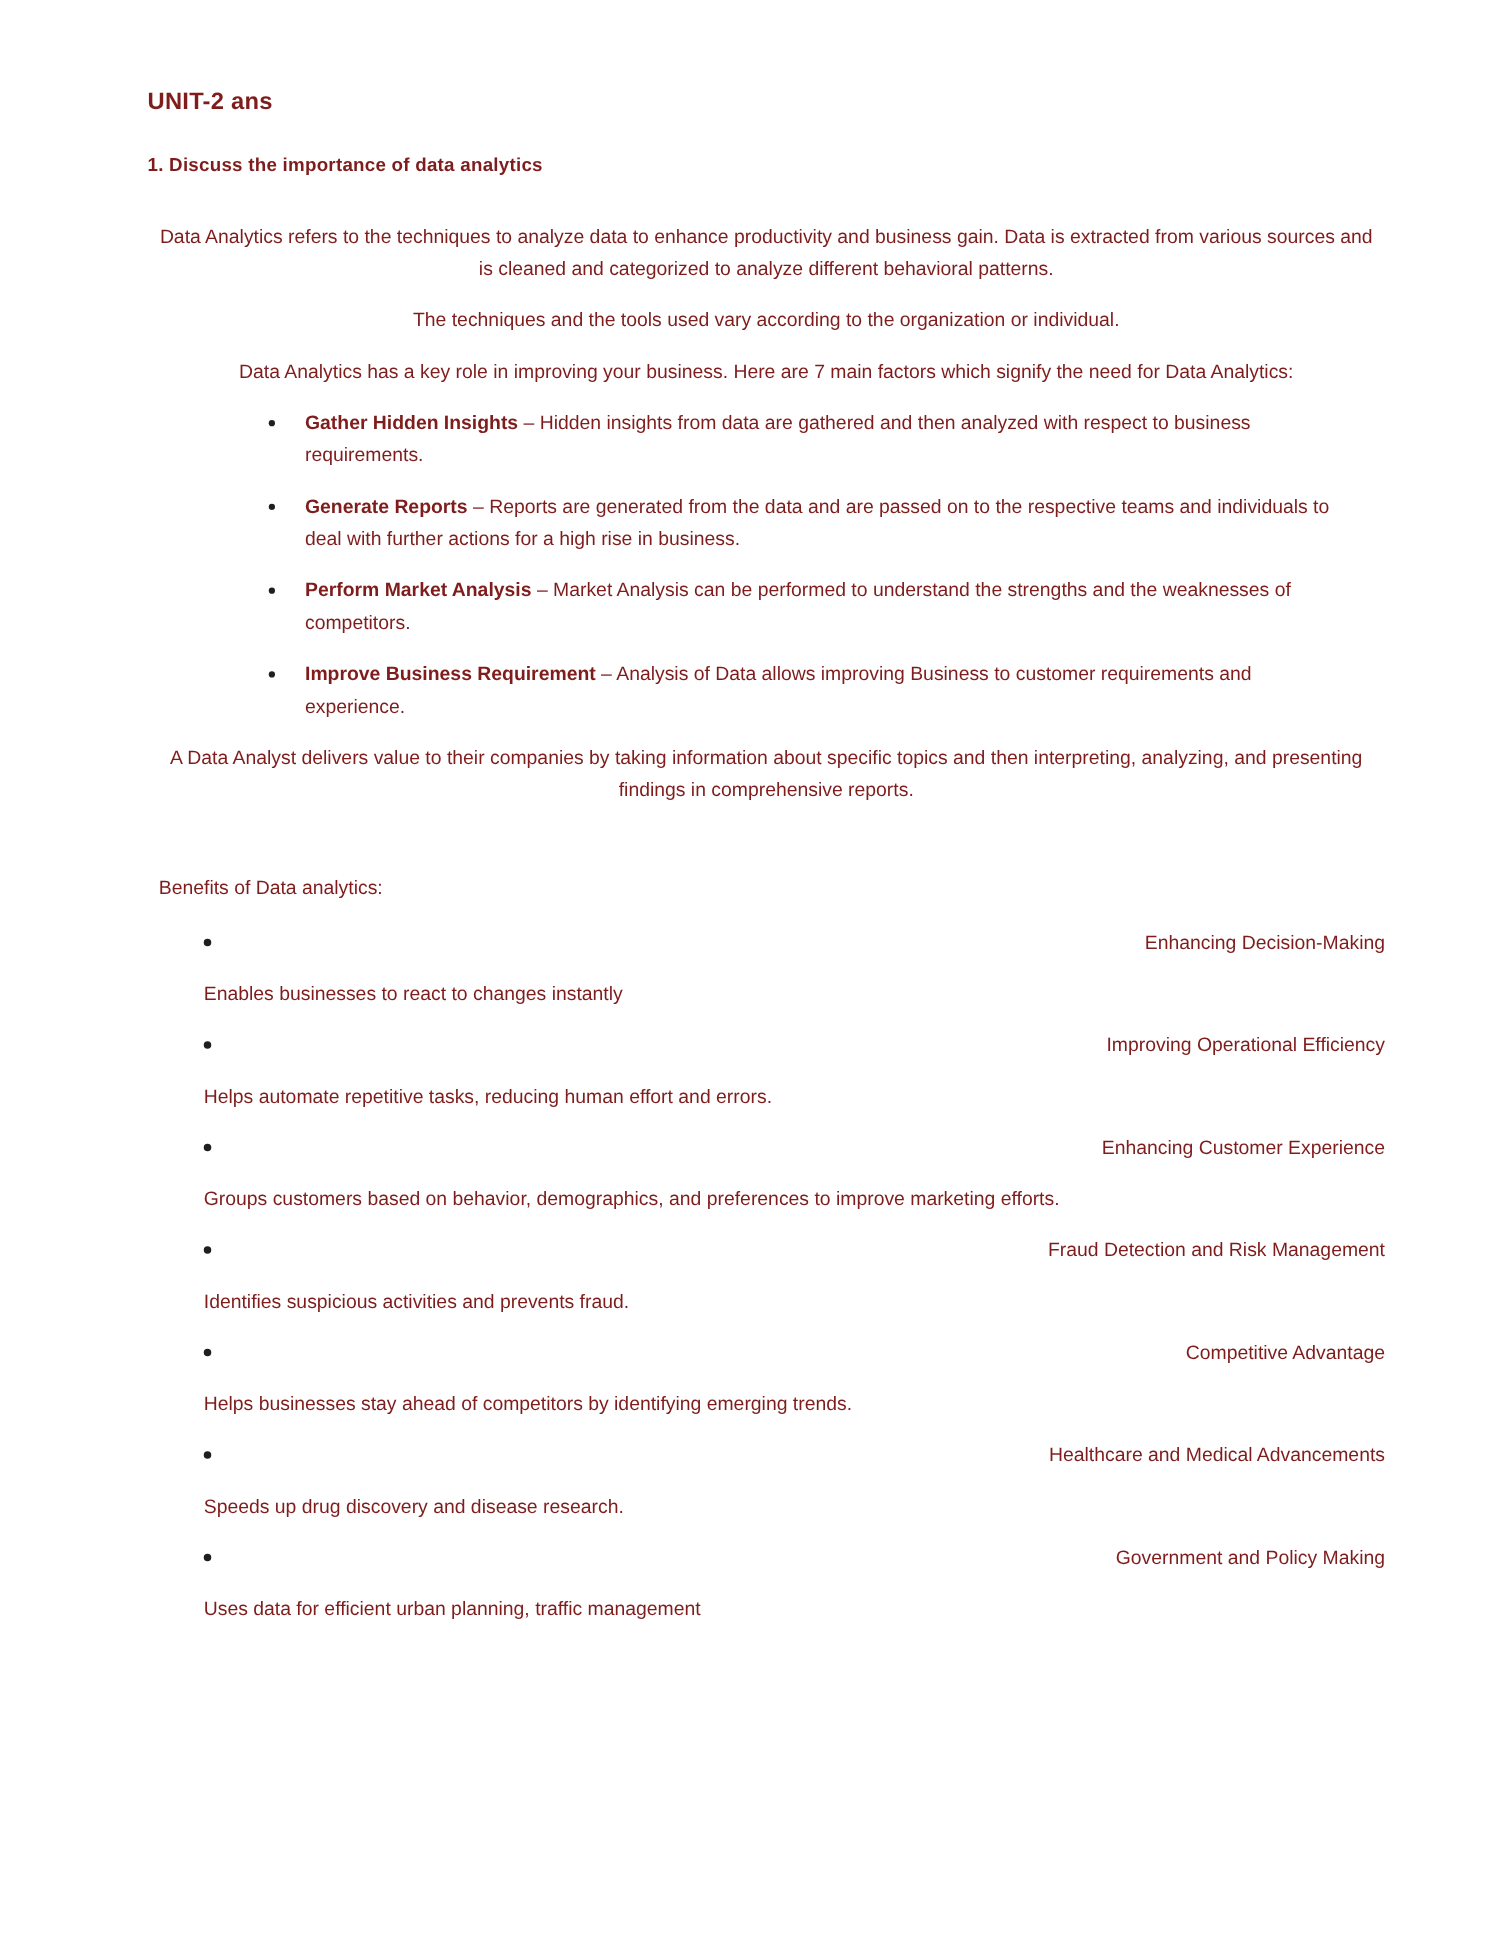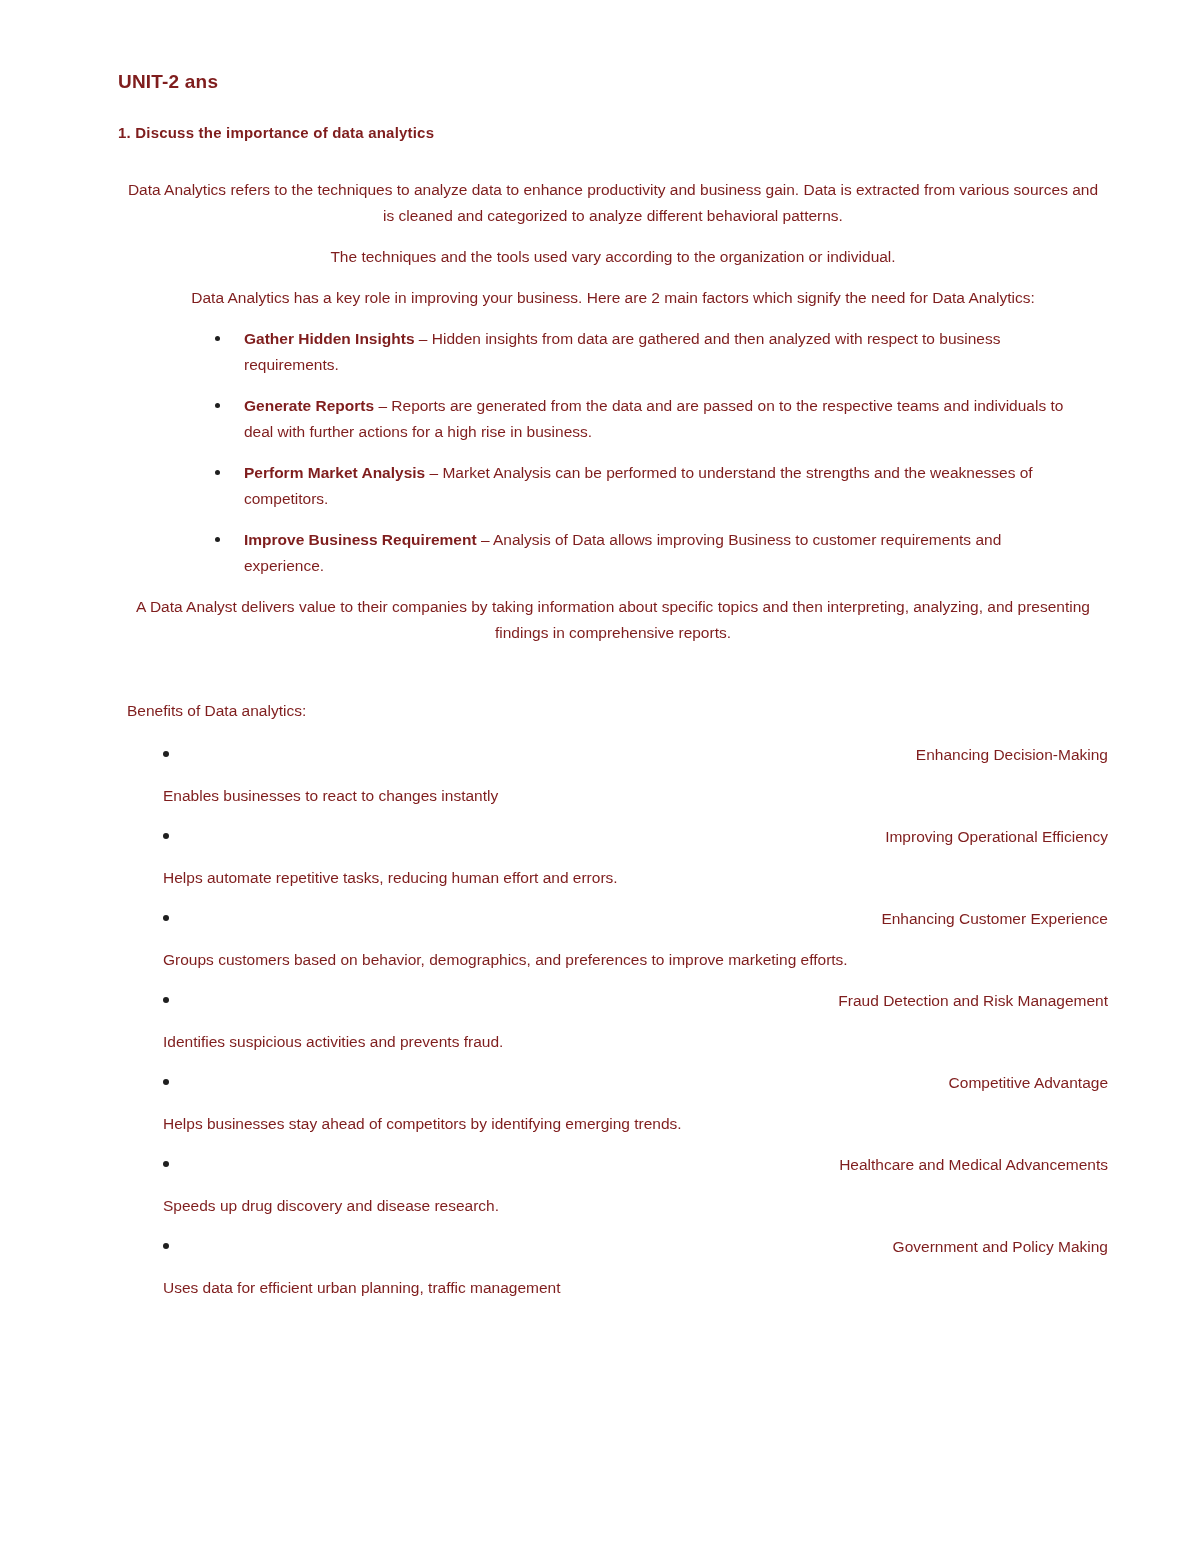--- a/index.html
+++ b/index.html
@@ -92,21 +92,21 @@
 <body>
 
 <div class="page">
 
   <h2 class="doc-title">UNIT-2 ans</h2>
 
   <h1 class="question-heading">1. Discuss the importance of data analytics</h1>
 
   <p class="para">Data Analytics refers to the techniques to analyze data to enhance productivity and business gain. Data is extracted from various sources and is cleaned and categorized to analyze different behavioral patterns.</p>
   <p class="para">The techniques and the tools used vary according to the organization or individual.</p>
-  <p class="para">Data Analytics has a key role in improving your business. Here are 2 main factors which signify the need for Data Analytics:</p>
+  <p class="para">Data Analytics has a key role in improving your business. Here are 7 main factors which signify the need for Data Analytics:</p>
 
   <ul class="factors">
     <li>
       <span class="bullet-dot"></span>
       <span class="factor-text"><span class="factor-term">Gather Hidden Insights</span> <span>– Hidden insights from data are gathered and then analyzed with respect to business requirements.</span></span>
     </li>
     <li>
       <span class="bullet-dot"></span>
       <span class="factor-text"><span class="factor-term">Generate Reports</span> <span>– Reports are generated from the data and are passed on to the respective teams and individuals to deal with further actions for a high rise in business.</span></span>
     </li>

